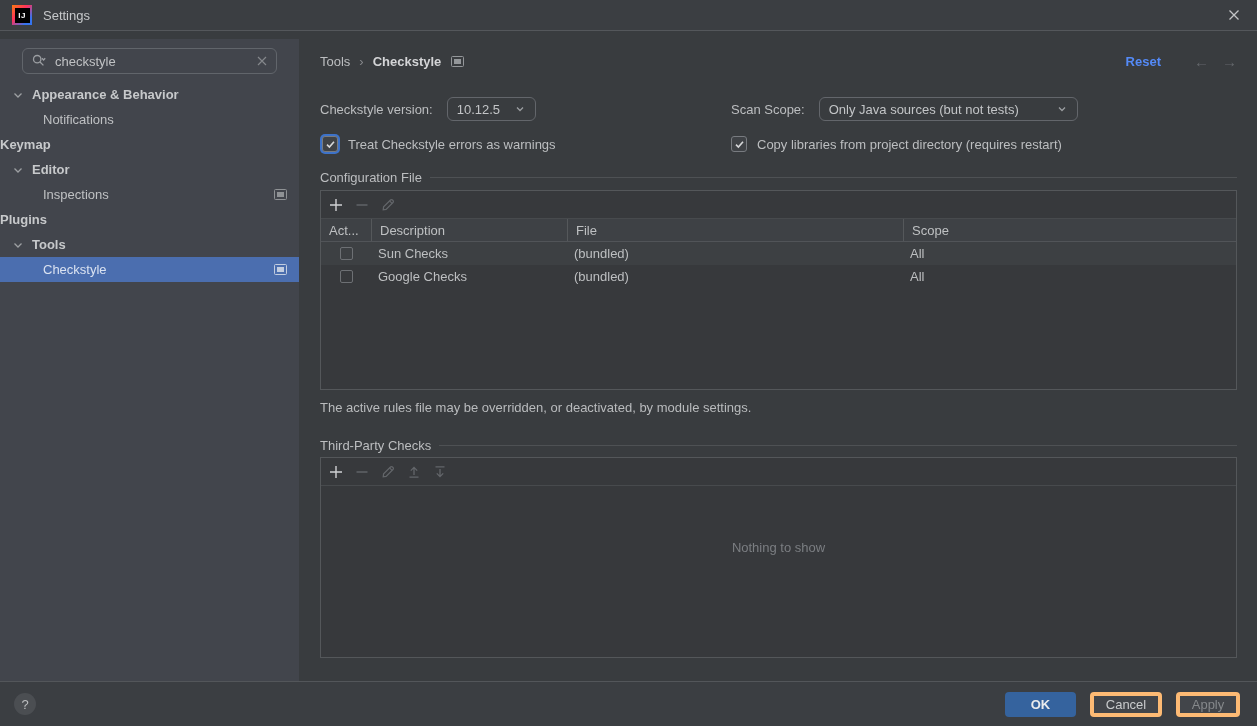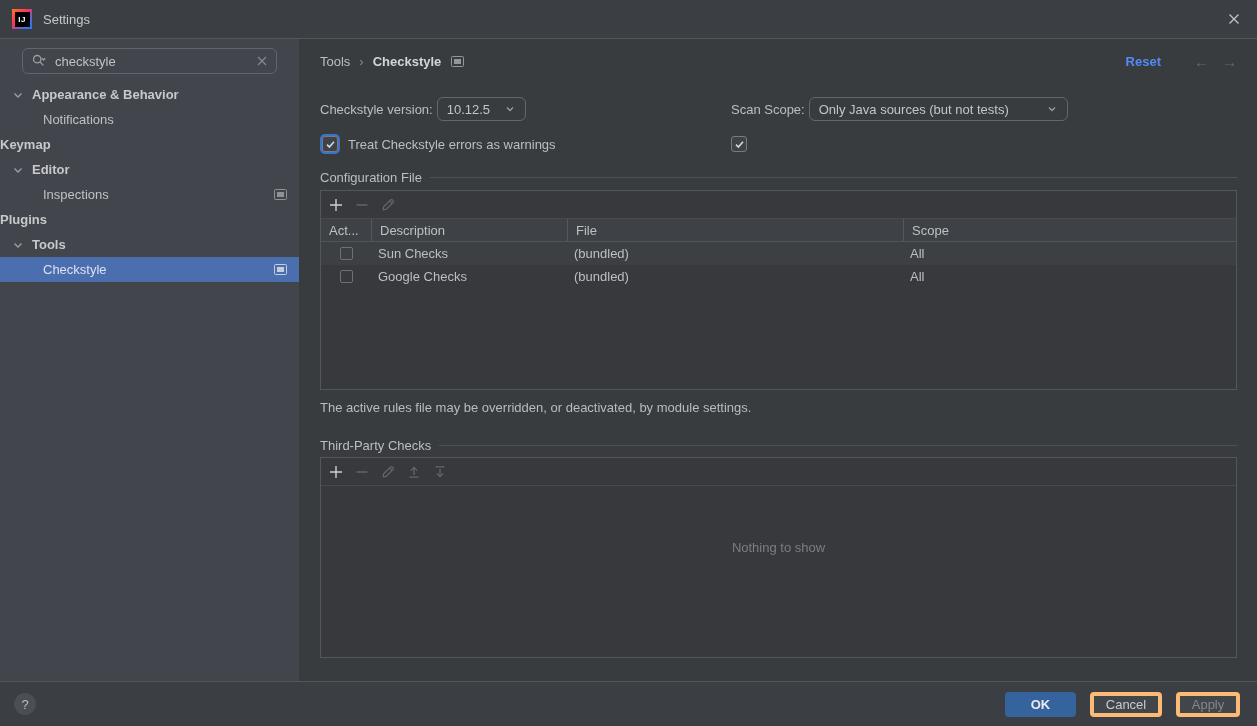--- a/index.html
+++ b/index.html
@@ -7,21 +7,21 @@
   body {
     width:1257px; height:726px; position:relative; overflow:hidden;
     background:#393c3f; color:#bcbec0;
     font-family:"Liberation Sans", sans-serif; font-size:13px;
     -webkit-font-smoothing:antialiased;
   }
   svg { display:block; }
 
   
   .titlebar{
-    position:absolute; top:0; left:0; right:0; height:39px;
+    position:absolute; top:0; left:0; right:0; height:31px;
     background:#3b3e42; border-bottom:1px solid #54575b;
     display:flex; align-items:center; padding:0 14px 0 12px;
   }
   .logo{
     width:20px; height:20px; flex:0 0 auto;
     background:linear-gradient(135deg,#f97a12,#fe315d 40%,#3574f0 80%);
     display:flex; align-items:center; justify-content:center;
   }
   .logo-inner{
     width:15px; height:15px; background:#000; color:#fff;
@@ -66,21 +66,21 @@
   }
   .crumb-tools{ color:#bcbec0; }
   .crumb-sep{ color:#87898c; margin:0 9px; }
   .crumb-current{ color:#d4d5d7; font-weight:bold; }
   .crumb-win{ margin-left:10px; }
   .reset-link{ margin-left:auto; color:#548af7; font-weight:bold; }
   .nav-arrow{ color:#64676b; font-size:15px; }
   .nav-arrow.back{ margin-left:33px; }
   .nav-arrow.fwd{ margin-left:13px; }
 
-  .ctl-group{ position:absolute; top:58px; height:24px; display:flex; align-items:center; gap:4px; }
+  .ctl-group{ position:absolute; top:58px; height:24px; display:flex; align-items:center; gap:14px; }
   .ctl-version{ left:21px; }
   .ctl-scope{ left:432px; }
   .dropdown{
     height:24px; border:1px solid #63666b; border-radius:6px;
     display:flex; align-items:center; padding:0 8px 0 9px; color:#c3c5c7;
   }
   .dd-version{ width:89px; }
   .dd-scope{ width:259px; }
   .dd-chev{ margin-left:auto; }
 
@@ -255,20 +255,21 @@
     </div>
     <span>Treat Checkstyle errors as warnings</span>
   </div>
 
   <div class="cb-row cb-copy">
     <div class="checkbox">
       <svg width="11" height="11" viewBox="0 0 11 11" fill="none" stroke="#d6d7d9" stroke-width="1.6">
           <path d="M2 5.6 L4.4 8 L9 2.8"></path>
         </svg>
     </div>
+    <span>Copy libraries from project directory (requires restart)</span>
   </div>
 
   <div class="section s1">
     <span>Configuration File</span>
     <div class="section-line"></div>
   </div>
 
   <div class="box box1">
     <div class="toolbar">
       <div class="ticon">

